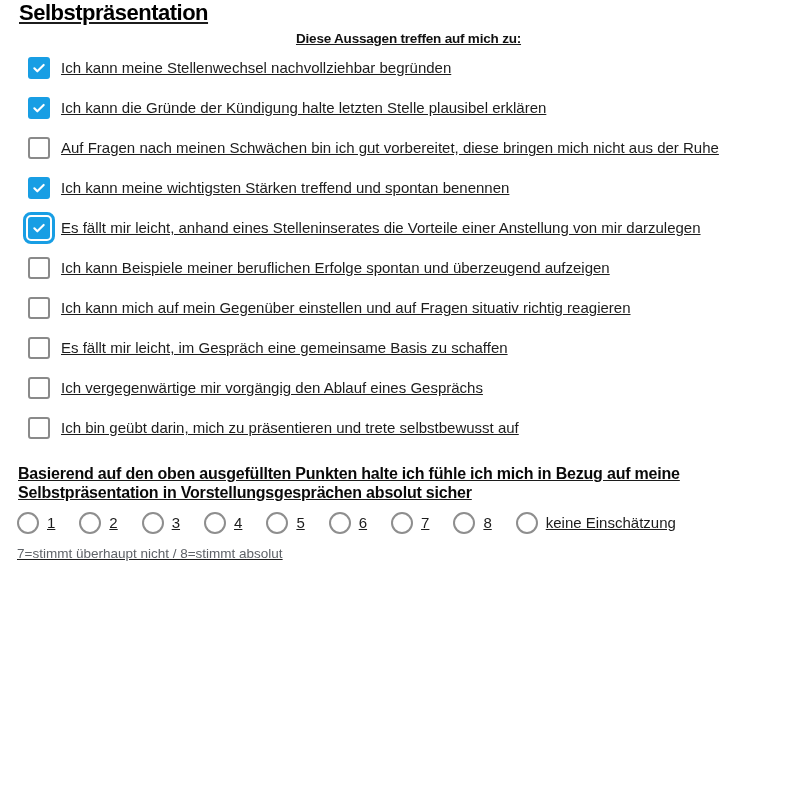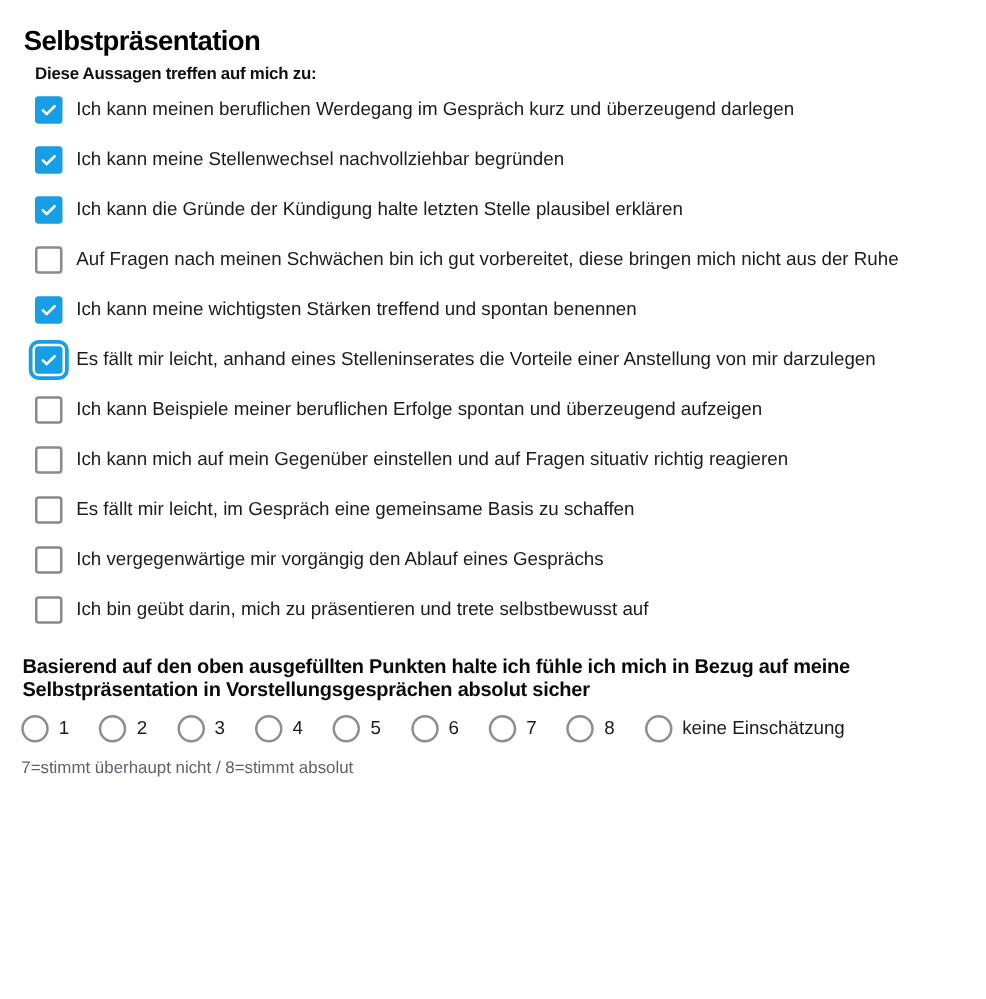--- a/index.html
+++ b/index.html
@@ -4,38 +4,39 @@
 <style>
   * { box-sizing: border-box; margin: 0; padding: 0; }
   html, body {
     width: 789px;
     height: 799px;
     background: #ffffff;
     font-family: "Liberation Sans", sans-serif;
     color: #1c1c1c;
     overflow: hidden;
   }
-  .page { padding-top: 20px; }
+  .page { padding-top: 0; text-decoration: underline; }
 
   .page-title {
     margin-left: 19px;
     font-size: 22px;
     font-weight: 800;
     letter-spacing: -0.5px;
     color: #000;
     line-height: 26px;
   }
   .subtitle {
     margin-left: 28px;
     margin-top: 4px;
     font-size: 13.5px;
     font-weight: 700;
     letter-spacing: -0.2px;
     color: #111;
     line-height: 17px;
+    text-align: center;
   }
 
   .checklist {
     margin-left: 28px;
     margin-top: 9px;
     list-style: none;
   }
   .check-row {
     display: flex;
     align-items: flex-start;
@@ -120,61 +121,53 @@
 </style>
 </head>
 <body>
 
 <div class="page">
 
   <h1 class="page-title">Selbstpräsentation</h1>
   <div class="subtitle">Diese Aussagen treffen auf mich zu:</div>
 
   <ul class="checklist">
+
   <li class="check-row checked">
     <span class="checkbox">
       <svg viewBox="0 0 24 24" aria-hidden="true">
         <path d="M5 12.5l4.5 4.5L19 7.5" fill="none" stroke="#ffffff" stroke-width="3.2" stroke-linecap="round" stroke-linejoin="round"></path>
       </svg>
     </span>
-    <span class="check-label">Ich kann meinen beruflichen Werdegang im Gespräch kurz und überzeugend darlegen</span>
+    <span class="check-label">Ich kann meine Stellenwechsel nachvollziehbar begründen</span>
   </li>
 
   <li class="check-row checked">
     <span class="checkbox">
       <svg viewBox="0 0 24 24" aria-hidden="true">
         <path d="M5 12.5l4.5 4.5L19 7.5" fill="none" stroke="#ffffff" stroke-width="3.2" stroke-linecap="round" stroke-linejoin="round"></path>
       </svg>
     </span>
-    <span class="check-label">Ich kann meine Stellenwechsel nachvollziehbar begründen</span>
+    <span class="check-label">Ich kann die Gründe der Kündigung halte letzten Stelle plausibel erklären</span>
+  </li>
+
+
+  <li class="check-row">
+    <span class="checkbox">
+      
+    </span>
+    <span class="check-label">Auf Fragen nach meinen Schwächen bin ich gut vorbereitet, diese bringen mich nicht aus der Ruhe</span>
   </li>
 
   <li class="check-row checked">
     <span class="checkbox">
       <svg viewBox="0 0 24 24" aria-hidden="true">
         <path d="M5 12.5l4.5 4.5L19 7.5" fill="none" stroke="#ffffff" stroke-width="3.2" stroke-linecap="round" stroke-linejoin="round"></path>
       </svg>
     </span>
-    <span class="check-label">Ich kann die Gründe der Kündigung halte letzten Stelle plausibel erklären</span>
-  </li>
-
-
-  <li class="check-row">
-    <span class="checkbox">
-      
-    </span>
-    <span class="check-label">Auf Fragen nach meinen Schwächen bin ich gut vorbereitet, diese bringen mich nicht aus der Ruhe</span>
-  </li>
-
-  <li class="check-row checked">
-    <span class="checkbox">
-      <svg viewBox="0 0 24 24" aria-hidden="true">
-        <path d="M5 12.5l4.5 4.5L19 7.5" fill="none" stroke="#ffffff" stroke-width="3.2" stroke-linecap="round" stroke-linejoin="round"></path>
-      </svg>
-    </span>
     <span class="check-label">Ich kann meine wichtigsten Stärken treffend und spontan benennen</span>
   </li>
 
   <li class="check-row checked focused">
     <span class="checkbox">
       <svg viewBox="0 0 24 24" aria-hidden="true">
         <path d="M5 12.5l4.5 4.5L19 7.5" fill="none" stroke="#ffffff" stroke-width="3.2" stroke-linecap="round" stroke-linejoin="round"></path>
       </svg>
     </span>
     <span class="check-label">Es fällt mir leicht, anhand eines Stelleninserates die Vorteile einer Anstellung von mir darzulegen</span>

